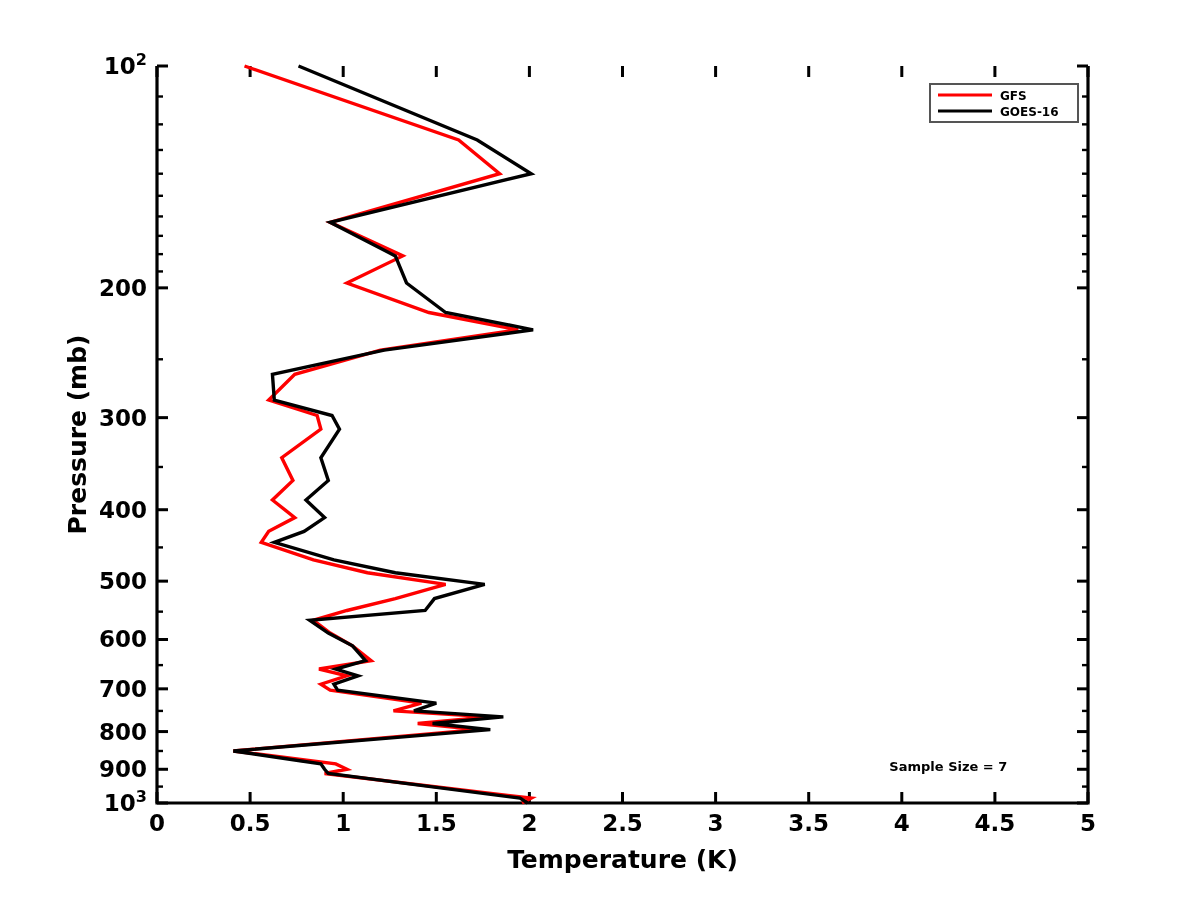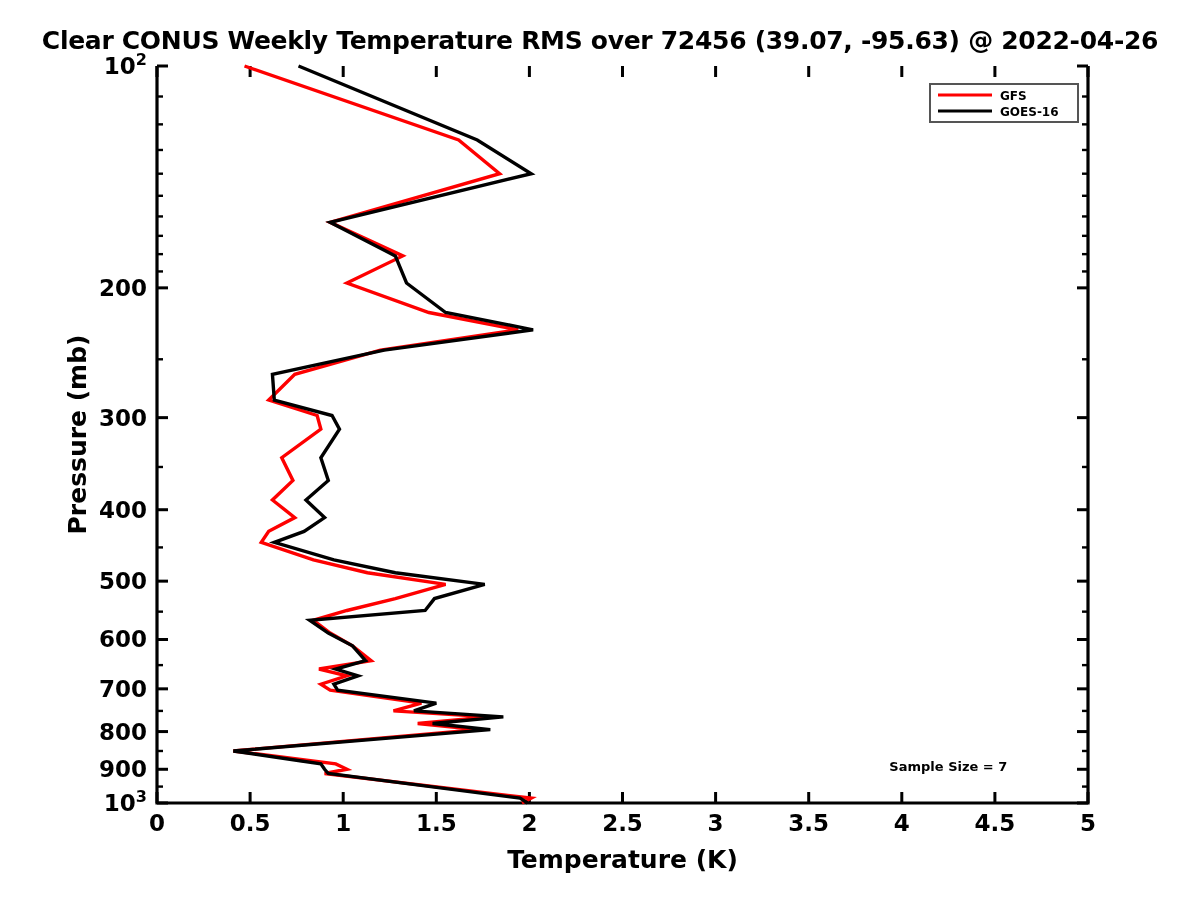--- a/index.html
+++ b/index.html
@@ -56,21 +56,20 @@
     font-size: 13px;
     font-weight: bold;
     fill: #000000;
   }
 </style>
 </head>
 <body>
 
 <div id="page">
 
-  <div id="chart-title">Clear CONUS Weekly Temperature RMS over 72456 (39.07, -95.63) @ 2022-04-26</div>
 
   <svg id="plot-svg" width="1200" height="900">
     <g id="axes-frame">
         <path d="M 157 66 L 157 803 L 1088 803 L 1088 66" fill="none" stroke="#000" stroke-width="3.2"></path>
       </g>
     <g id="x-ticks">
         <line x1="157" y1="803" x2="157" y2="792" stroke="#000" stroke-width="3"></line>
         <line x1="157" y1="66" x2="157" y2="77" stroke="#000" stroke-width="3"></line>
         <text x="157" y="831" text-anchor="middle" class="tick-label">0</text>
         <line x1="250.10000000000002" y1="803" x2="250.10000000000002" y2="792" stroke="#000" stroke-width="3"></line>

